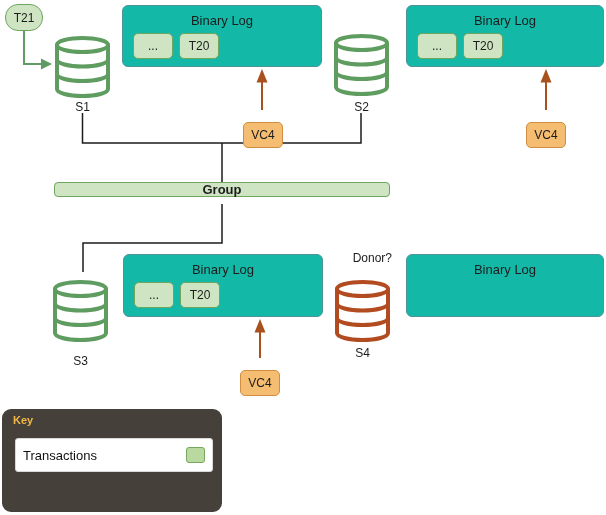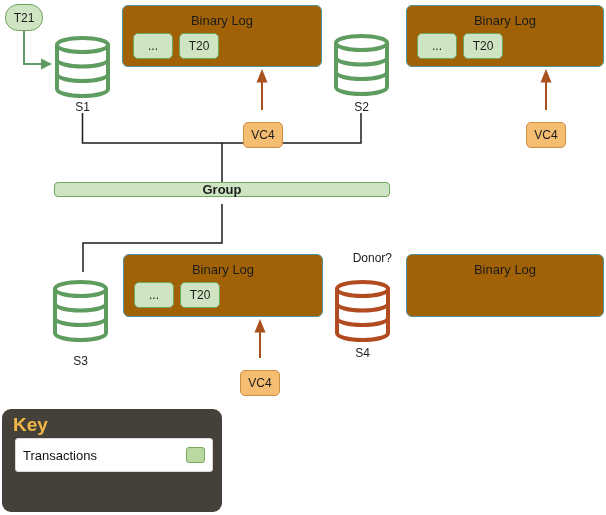--- a/index.html
+++ b/index.html
@@ -9,21 +9,21 @@
   }
   svg.overlay{position:absolute;left:0;top:0;width:606px;height:515px;}
 
   
   .gbox{
     position:absolute;background:#cfe4c2;border:1.5px solid #6fa55f;border-radius:13px;
     display:flex;align-items:center;justify-content:center;font-size:12px;box-sizing:border-box;
   }
   
   .binlog{
-    position:absolute;background:#a16207;border:1.5px solid #4f949c;border-radius:6px;
+    position:absolute;background:#14b8a6;border:1.5px solid #4f949c;border-radius:6px;
     box-sizing:border-box;
   }
   .binlog-title{
     position:absolute;left:0;right:0;top:7px;text-align:center;font-size:13px;
   }
   .chip{
     position:absolute;top:27px;width:40px;height:26px;background:#cfe4c2;border:1.5px solid #6fa55f;
     border-radius:5px;display:flex;align-items:center;justify-content:center;font-size:12px;box-sizing:border-box;
   }
   .chip.c1{left:10px;}
@@ -46,21 +46,21 @@
 
   svg.cyl{position:absolute;overflow:visible;}
   .cyl-green{stroke:#5f9c60;}
   .cyl-orange{stroke:#b24b20;}
 
   
   .key-panel{
     position:absolute;left:2px;top:409px;width:220px;height:103px;background:#454039;
     border-radius:9px;box-sizing:border-box;
   }
-  .key-title{position:absolute;left:11px;top:5px;font-size:19px;font-weight:bold;color:#f1b844;}
+  .key-title{position:absolute;left:11px;top:5px;font-size:11px;font-weight:bold;color:#f1b844;}
   .key-row{
     position:absolute;left:13px;width:198px;height:24px;background:#ffffff;border:1px solid #d9d9d9;
     border-radius:3px;display:flex;align-items:center;box-sizing:border-box;padding:16px 7px;
   }
   .key-row .key-label{flex:1;font-size:13px;color:#111111;}
   .swatch{width:19px;height:16px;border-radius:3px;box-sizing:border-box;}
   .swatch.green{background:#b9d9a1;border:1.5px solid #76a85d;}
   .swatch.orange{background:#f1ae55;border:1.5px solid #c98a36;}
 
   .wire{fill:none;stroke:#1c1c1c;stroke-width:1.5;}

